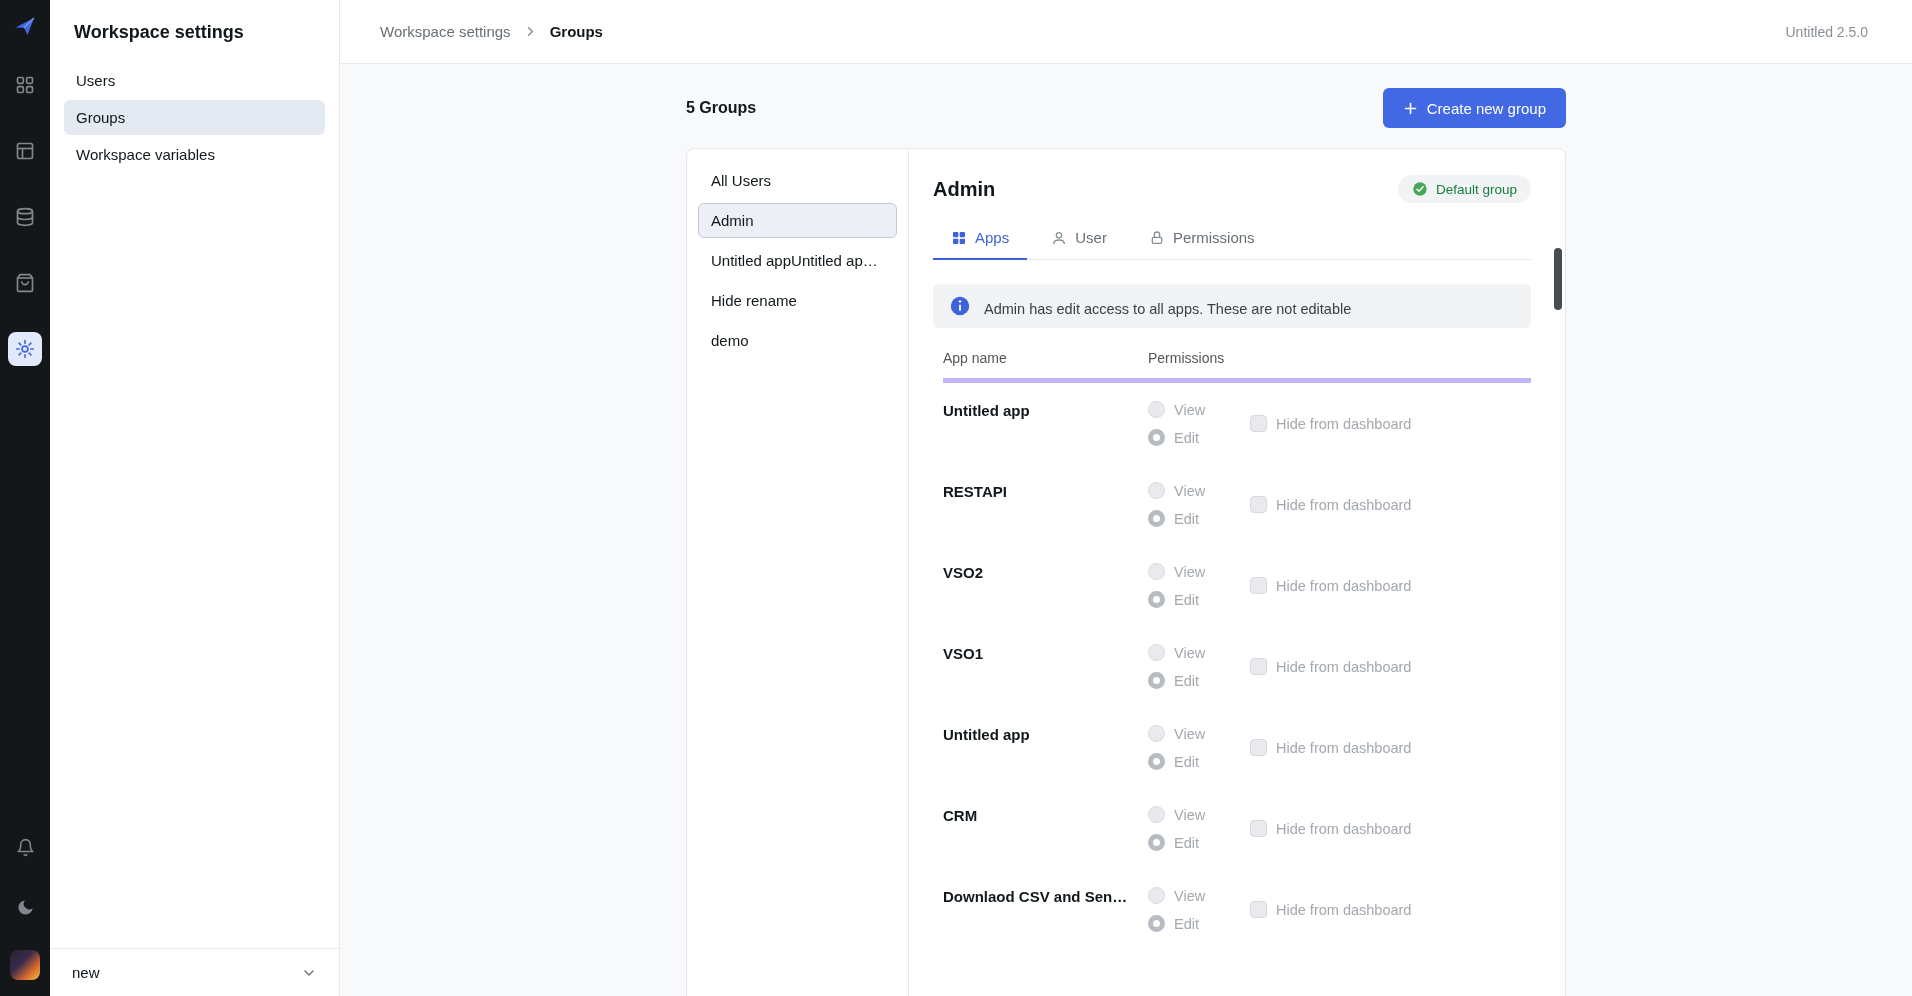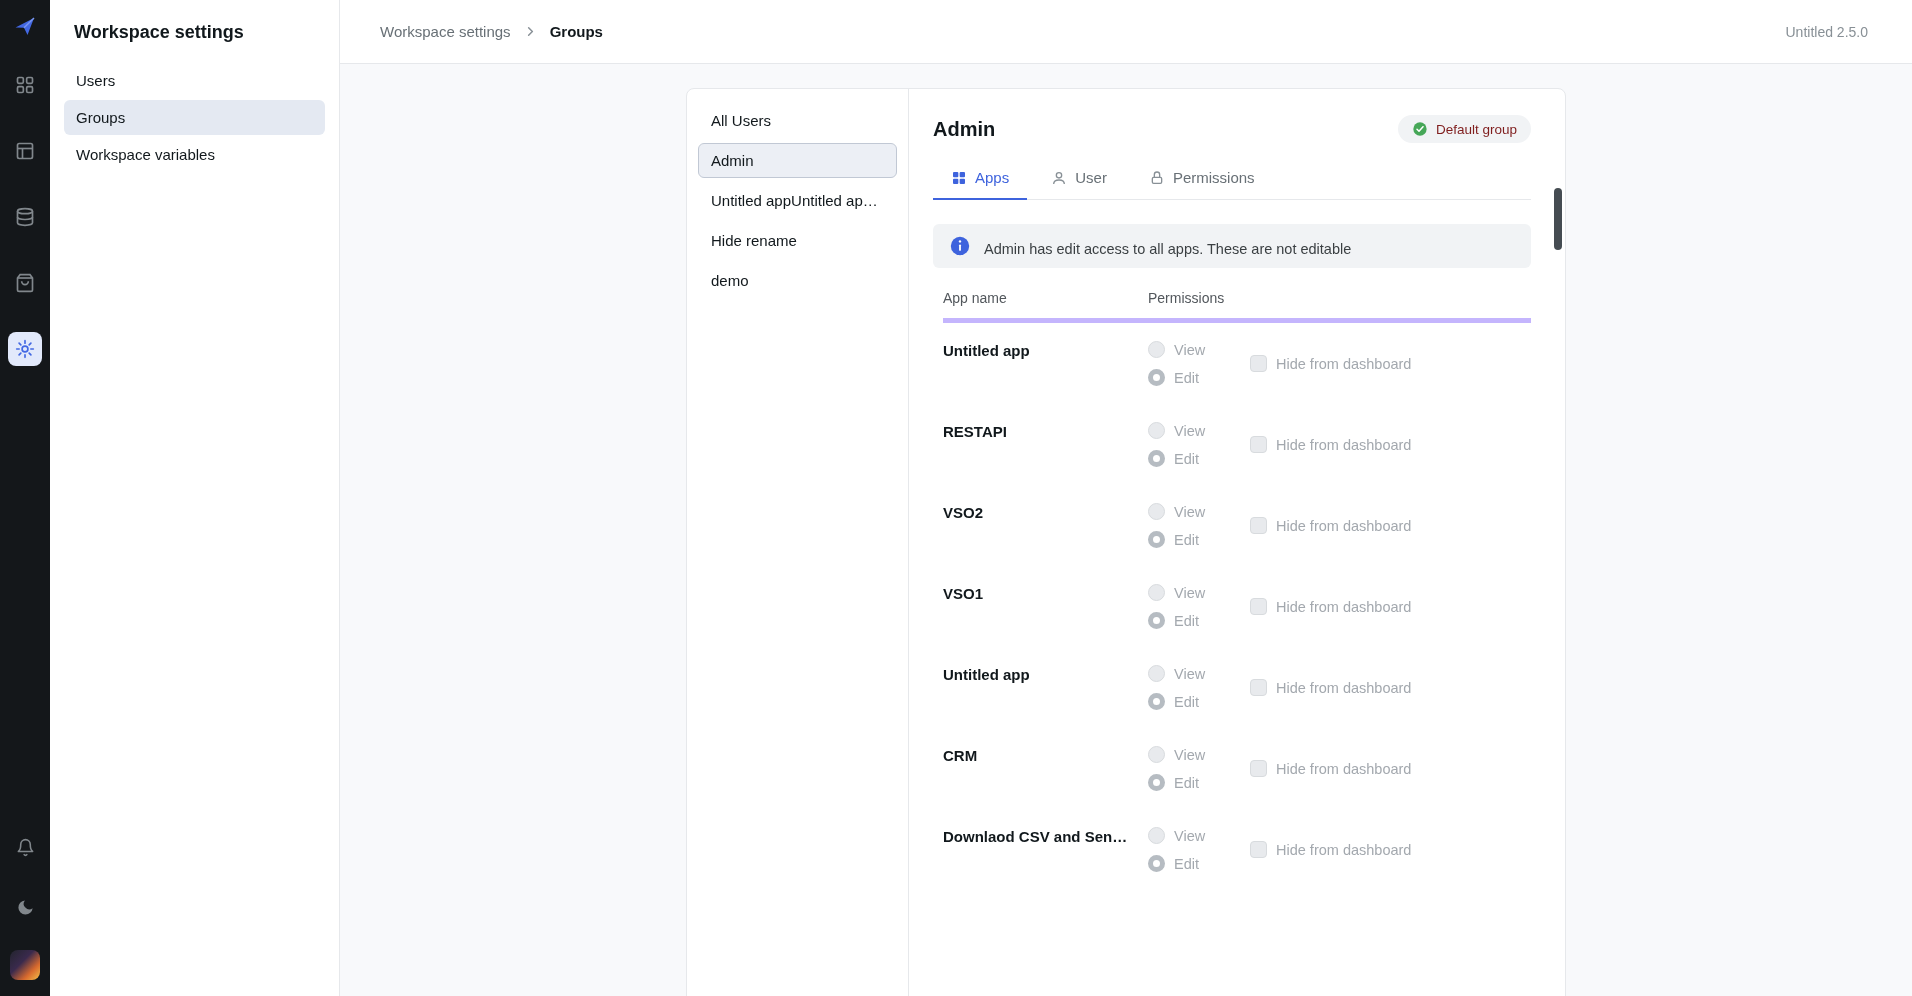--- a/index.html
+++ b/index.html
@@ -70,21 +70,21 @@
   .group-item {
     padding: 8px 12px; border-radius: 6px; font-size: 15px; border: 1px solid transparent;
     white-space: nowrap; overflow: hidden; text-overflow: ellipsis; cursor: pointer; color: #11181c;
   }
   .group-item.active { background: #eceff5; border-color: #c1c8d4; }
   .detail { flex: 1; padding: 26px 34px 0 24px; display: flex; flex-direction: column; min-width: 0; }
   .detail-head { display: flex; justify-content: space-between; align-items: center; margin-bottom: 16px; }
   .detail-title { font-size: 20px; font-weight: 700; }
   .badge {
     display: flex; align-items: center; gap: 8px; background: #f1f3f5;
-    border-radius: 16px; padding: 6px 14px; font-size: 13.5px; color: #7f1d1d;
+    border-radius: 16px; padding: 6px 14px; font-size: 13.5px; color: #15803d;
   }
   .tabs { display: flex; gap: 6px; border-bottom: 1px solid #e6e8eb; }
   .tab {
     display: flex; align-items: center; gap: 8px; padding: 10px 18px 13px;
     font-size: 15px; color: #687076; position: relative; cursor: pointer;
   }
   .tab.active { color: #3e63dd; font-weight: 500; }
   .tab.active::after { content: ""; position: absolute; left: 0; right: 0; bottom: -1px; height: 2px; background: #3e63dd; }
   .banner {
     margin-top: 24px; background: #f1f3f5; border-radius: 6px; padding: 11px 16px;
@@ -173,36 +173,51 @@
   </div>
 </nav>
 
 <aside class="sidebar">
   <div class="sidebar-title">Workspace settings</div>
   <div class="sidebar-items">
     <div class="sidebar-item">Users</div>
       <div class="sidebar-item active">Groups</div>
       <div class="sidebar-item">Workspace variables</div>
   </div>
+  <div class="workspace-select">
+    <span>new</span>
+    <svg width="16" height="16" viewBox="0 0 24 24" fill="none" stroke="#687076" stroke-width="2" stroke-linecap="round" stroke-linejoin="round">
+        <path d="m6 9 6 6 6-6"></path>
+      </svg>
+  </div>
 </aside>
 
 <main class="main">
   <header class="topbar">
     <div class="breadcrumb">
       <span>Workspace settings</span>
       <svg width="15" height="15" viewBox="0 0 24 24" fill="none" stroke="#889096" stroke-width="2.4" stroke-linecap="round" stroke-linejoin="round">
           <path d="m9 6 6 6-6 6"></path>
         </svg>
       <span class="current">Groups</span>
     </div>
     <div class="version">Untitled 2.5.0</div>
   </header>
 
   <section class="content">
     <div class="content-inner">
+      <div class="page-head">
+        <div class="groups-count">5 Groups</div>
+        <button class="create-btn">
+          <svg width="15" height="15" viewBox="0 0 24 24" fill="none" stroke="#fff" stroke-width="2.6" stroke-linecap="round">
+              <path d="M12 4v16M4 12h16"></path>
+            </svg>
+          <span>Create new group</span>
+        </button>
+      </div>
 
       <div class="card">
 
         <div class="group-list">
           <div class="group-item">All Users</div>
             <div class="group-item active">Admin</div>
             <div class="group-item">Untitled appUntitled appUntitle...</div>
             <div class="group-item">Hide rename</div>
             <div class="group-item">demo</div>
         </div>

